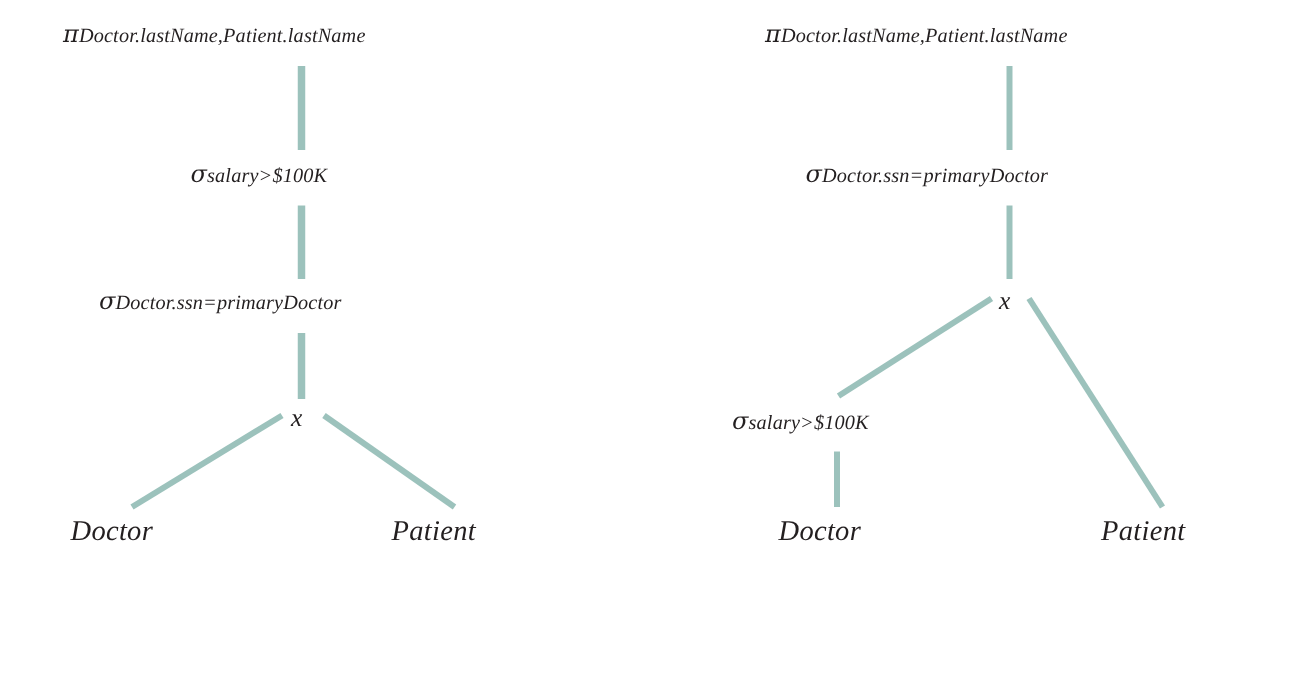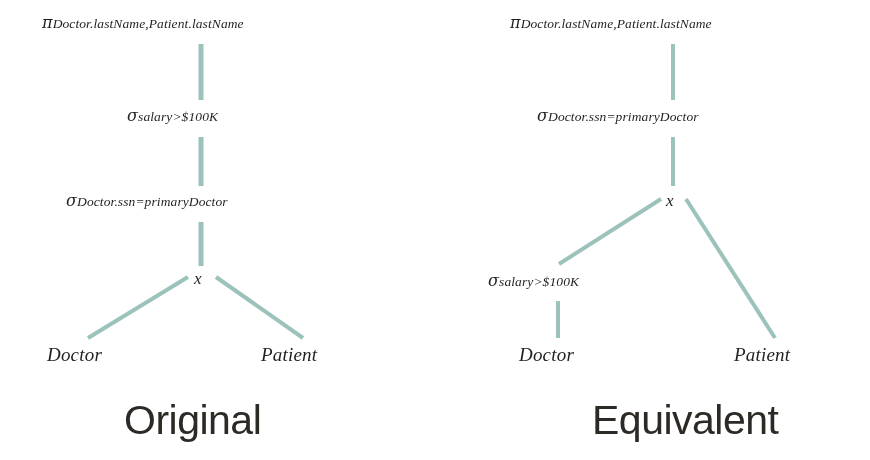--- a/index.html
+++ b/index.html
@@ -111,29 +111,27 @@
   <div class="node op" id="l-sel1"><span class="greek">σ</span><span class="sub">salary&gt;$100K</span></div>
 
   <div class="node op" id="l-sel2"><span class="greek">σ</span><span class="sub">Doctor.ssn=primaryDoctor</span></div>
 
   <div class="node cross" id="l-cross">x</div>
 
   <div class="node relation" id="l-doctor">Doctor</div>
 
   <div class="node relation" id="l-patient">Patient</div>
 
-  <div class="caption" id="l-caption">Original</div>
 
   <div class="node op" id="r-proj"><span class="greek">π</span><span class="sub">Doctor.lastName,Patient.lastName</span></div>
 
   <div class="node op" id="r-sel1"><span class="greek">σ</span><span class="sub">Doctor.ssn=primaryDoctor</span></div>
 
   <div class="node cross" id="r-cross">x</div>
 
   <div class="node op" id="r-sel2"><span class="greek">σ</span><span class="sub">salary&gt;$100K</span></div>
 
   <div class="node relation" id="r-doctor">Doctor</div>
 
   <div class="node relation" id="r-patient">Patient</div>
 
-  <div class="caption" id="r-caption">Equivalent</div>
 
 </div>
 
 </body></html>

